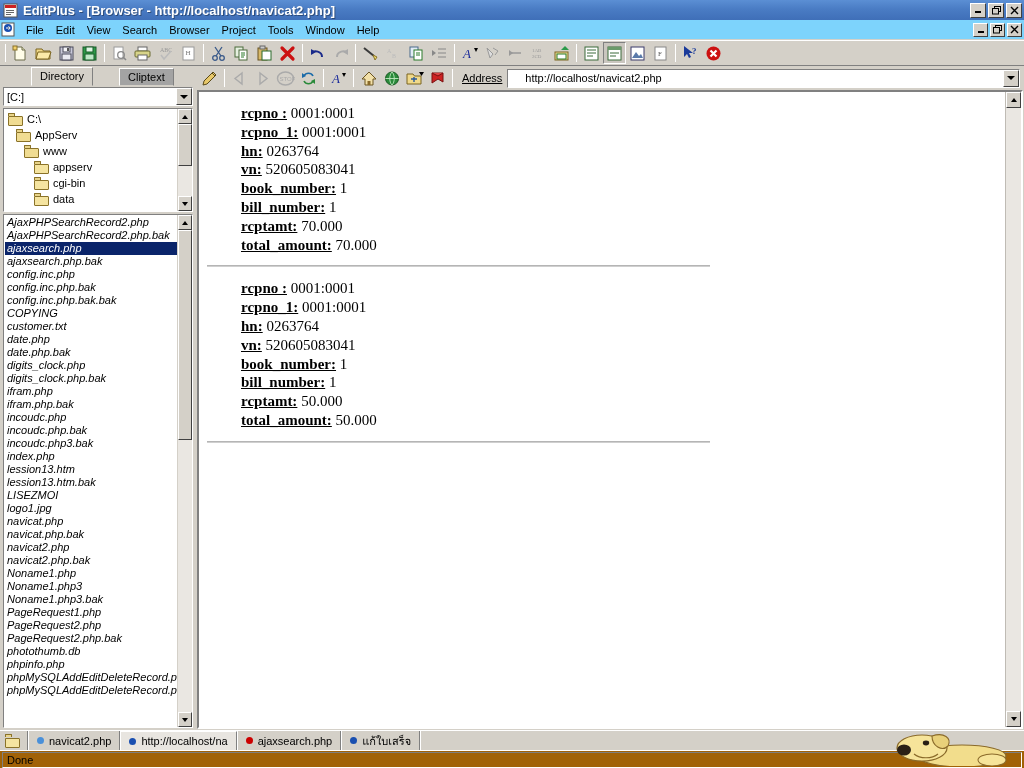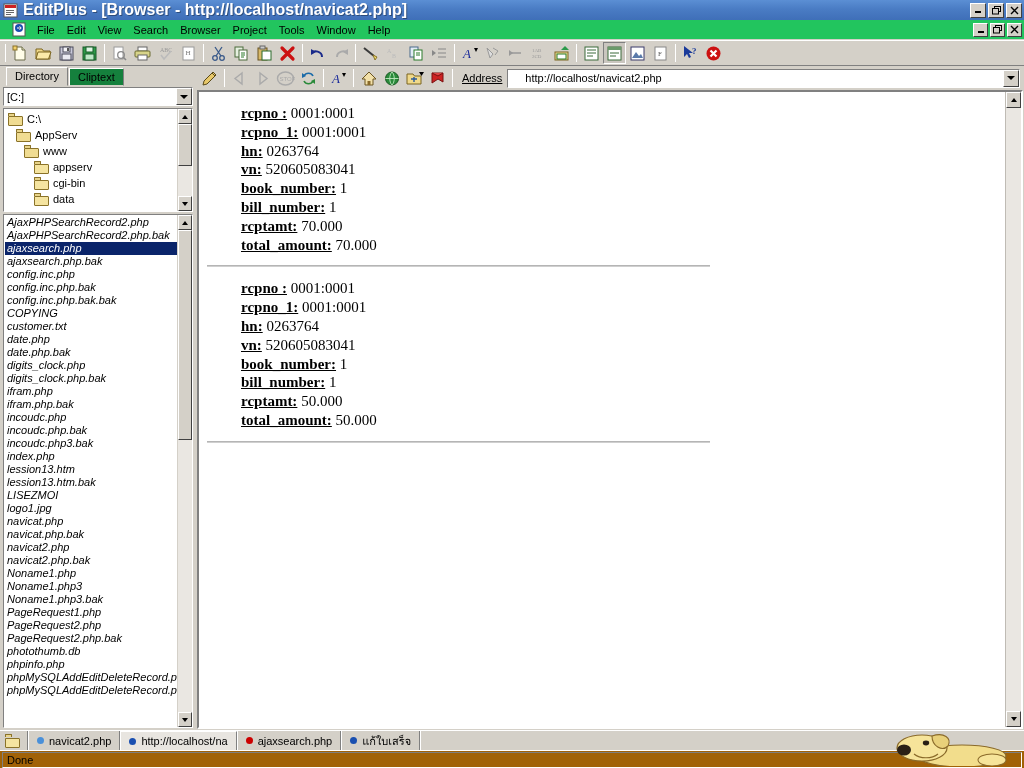--- a/index.html
+++ b/index.html
@@ -25,43 +25,43 @@
     padding: 0 2px 0 3px;
     flex: none;
   }
   .title-icon {
     width: 16px; height: 15px;
     margin-right: 4px;
     position: relative; flex: none;
   }
   .title-text {
     color: #ffffff;
-    font-size: 16px;
+    font-size: 13px;
     font-weight: bold;
     white-space: nowrap;
     text-shadow: 1px 1px 0 rgba(0,0,0,.35);
     flex: 1;
   }
   .wbtns { display: flex; gap: 2px; align-items: center; flex: none; }
   .wbtn {
     width: 16px; height: 15px;
     background: #d4d0c8;
     border: 1px solid;
     border-color: #ffffff #404040 #404040 #ffffff;
     display: flex; align-items: center; justify-content: center;
     font-size: 9px; color: #000; line-height: 1;
     font-family: "Liberation Sans", sans-serif;
   }
 
   
   .menubar {
     height: 20px;
-    background: #22c55e;
+    background: #7dd3fc;
     display: flex; align-items: center;
-    padding-left: 12px;
+    padding-left: 1px;
     flex: none;
     border-bottom: 1px solid #d4d0c8;
   }
   .mdi-icon {
     width: 16px; height: 15px; margin-right: 3px; flex:none;
   }
   .menu-item {
     font-size: 11px; color: #000;
     padding: 2px 6px;
     white-space: nowrap;
@@ -120,25 +120,26 @@
     flex: none;
   }
   .ptab {
     font-size: 11px;
     padding: 2px 8px 3px 8px;
     background: #d4d0c8;
     border: 1px solid;
     border-color: #ffffff #808080 #d4d0c8 #ffffff;
     margin-right: 1px;
     position: relative;
+    margin-left: 25px;
   }
   .ptab.inactive {
     margin-top: 2px;
     padding-bottom: 2px;
-    background: #15803d;
+    background: #a3a3a3;
   }
   .combo {
     height: 19px;
     margin: 1px 1px 2px 1px;
     background: #ffffff;
     border: 1px solid;
     border-color: #808080 #ffffff #ffffff #808080;
     display: flex; align-items: center;
     flex: none;
   }

